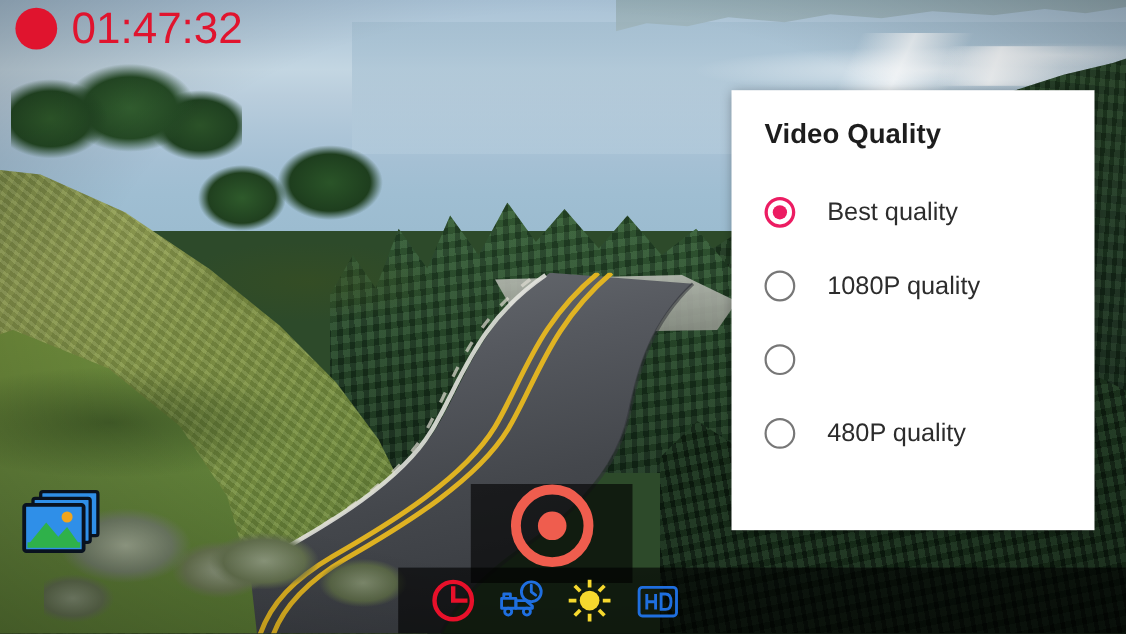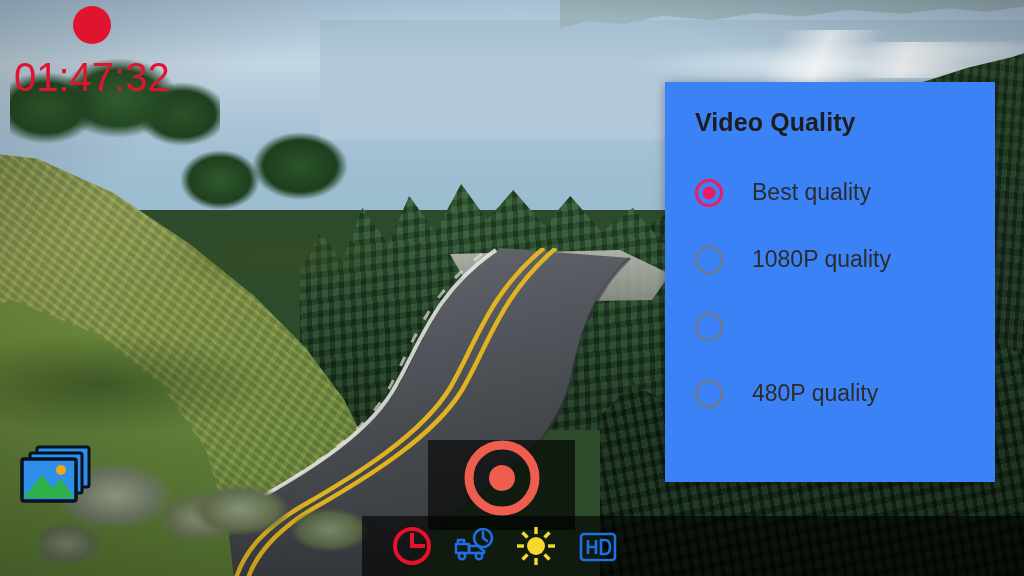--- a/index.html
+++ b/index.html
@@ -162,21 +162,20 @@
     position: absolute; inset: 0;
     background: radial-gradient(ellipse 760px 460px at 50% 46%, rgba(0,0,0,0) 55%, rgba(0,0,0,.28) 100%);
     pointer-events: none;
   }
 
   
   .rec-timer {
     position: absolute; left: 14px; top: 6px;
     display: flex; align-items: center; gap: 13px;
     z-index: 40;
-    flex-direction: column;
   }
   .rec-dot {
     width: 38px; height: 38px; border-radius: 50%;
     background: var(--rec, #e0142e);
   }
   .rec-time {
     font-size: 40px; font-weight: 400; line-height: 1;
     color: var(--rec, #e0142e);
     letter-spacing: 0px;
   }
@@ -207,21 +206,21 @@
   }
   .tool-btn {
     width: 44px; height: 44px;
     display: flex; align-items: center; justify-content: center;
   }
 
   
   .dialog {
     position: absolute; left: 665px; top: 82px;
     width: 330px; height: 400px;
-    background: #3b82f6;
+    background: #ffffff;
     z-index: 60;
     box-shadow: 0 2px 10px rgba(0,0,0,.35);
     padding: 22px 0 0 0;
   }
   .dialog-title {
     font-size: 25px; font-weight: bold; color: #1d1d1d;
     padding: 4px 0 0 30px;
     letter-spacing: .1px;
   }
   .option-list { margin-top: 22px; }

